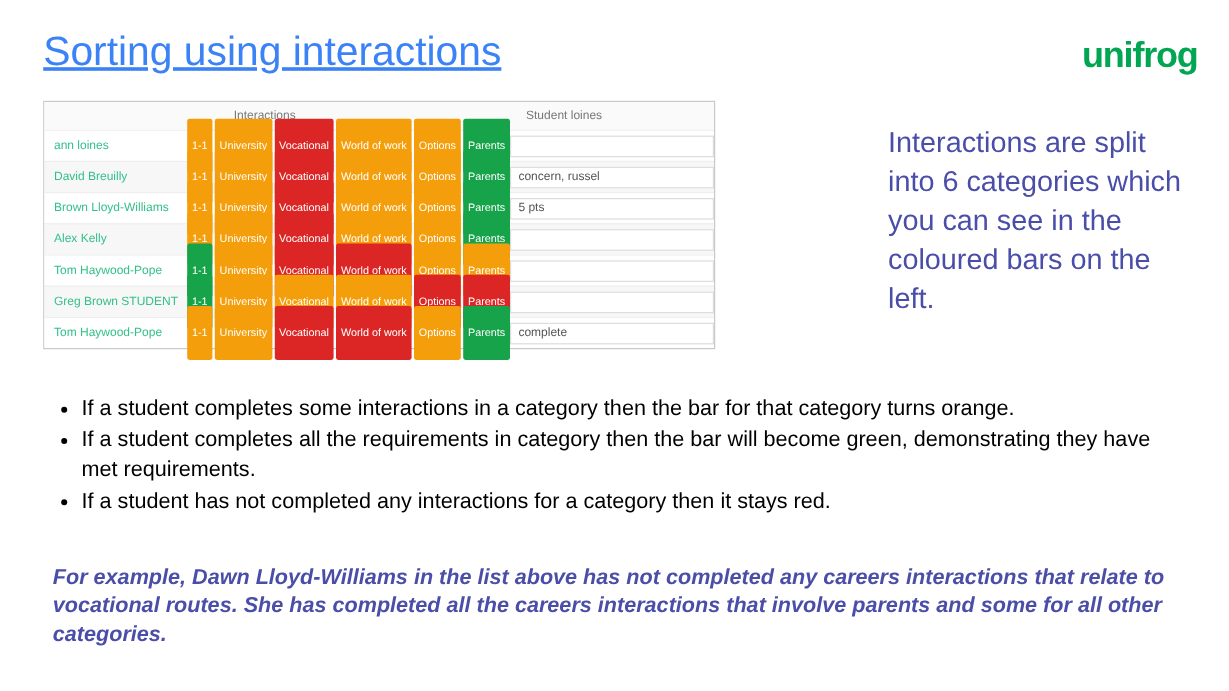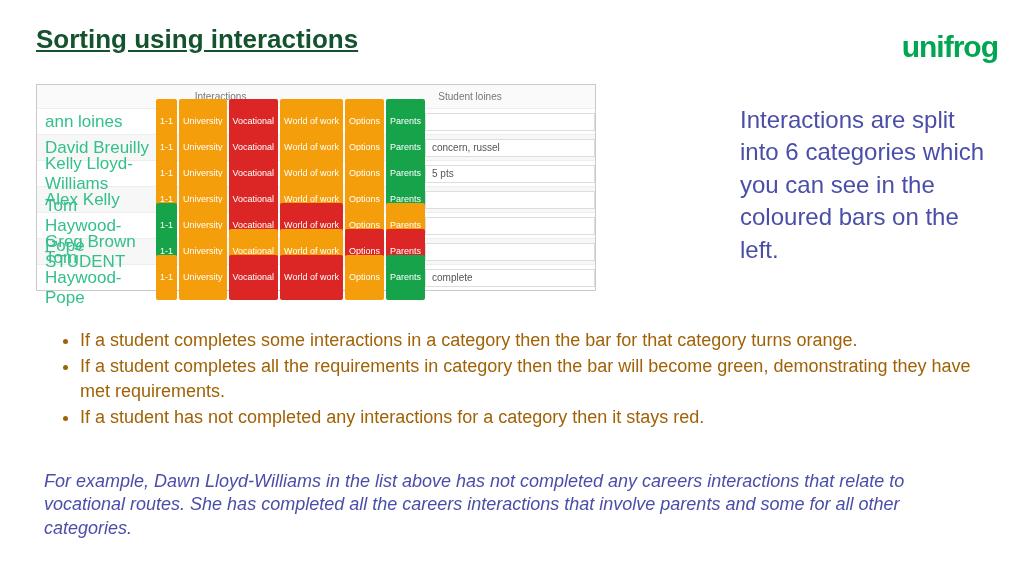--- a/index.html
+++ b/index.html
@@ -8,23 +8,23 @@
     height: 576px;
     font-family: "Segoe UI", Arial, sans-serif;
     background: #fff;
     position: relative;
     overflow: hidden;
   }
   .title {
     position: absolute;
     top: 24px;
     left: 36px;
-    font-size: 26px;
-    font-weight: 700;
-    color: #14532d;
+    font-size: 34px;
+    font-weight: 400;
+    color: #3b82f6;
     text-decoration: underline;
   }
   .logo {
     position: absolute;
     top: 30px;
     right: 26px;
     font-size: 30px;
     font-weight: 700;
     color: #00a651;
     letter-spacing: -1px;
@@ -53,21 +53,21 @@
     align-items: center;
     height: 26px;
     border-top: 1px solid #eee;
   }
   .row:nth-child(even) { background: #f7f7f7; }
   .row:nth-child(odd) { background: #fff; }
   .col-name {
     width: 180px;
     padding-left: 8px;
     color: #34c08a;
-    font-size: 17px;
+    font-size: 10px;
   }
   .col-inter {
     width: 280px;
     display: flex;
     gap: 2px;
     align-items: center;
   }
   .tag {
     display: inline-block;
     color: #fff;
@@ -98,39 +98,39 @@
     left: 740px;
     width: 260px;
     color: #4a4ea8;
     font-size: 24px;
     line-height: 1.35;
     font-weight: 500;
   }
   .bullets {
     position: absolute;
     top: 328px;
-    left: 56px;
+    left: 44px;
     width: 920px;
-    color: #a16207;
+    color: #000000;
     font-size: 18px;
     line-height: 1.35;
     font-weight: 500;
   }
   .bullets ul { list-style: disc; padding-left: 24px; }
   .bullets li { margin-bottom: 2px; }
   .example {
     position: absolute;
     top: 470px;
     left: 44px;
     width: 940px;
     color: #4a4ea8;
     font-size: 18px;
     font-style: italic;
     line-height: 1.3;
-    font-weight: 400;
+    font-weight: 700;
   }
 </style>
 </head>
 <body>
 
 <div class="title">Sorting using interactions</div>
 <div class="logo">unifrog</div>
 
 <div class="table-box">
   <div class="header-row">
@@ -157,21 +157,21 @@
           <span class="tag c-orange">1-1</span>
           <span class="tag c-orange">University</span>
           <span class="tag c-red">Vocational</span>
           <span class="tag c-orange">World of work</span>
           <span class="tag c-orange">Options</span>
           <span class="tag c-green">Parents</span>
         </div>
         <div class="col-label"><input class="label-field" value="concern, russel" style=""></div>
       </div>
       <div class="row">
-        <div class="col-name">Kelly Lloyd-Williams</div>
+        <div class="col-name">Brown Lloyd-Williams</div>
         <div class="col-inter">
           <span class="tag c-orange">1-1</span>
           <span class="tag c-orange">University</span>
           <span class="tag c-red">Vocational</span>
           <span class="tag c-orange">World of work</span>
           <span class="tag c-orange">Options</span>
           <span class="tag c-green">Parents</span>
         </div>
         <div class="col-label"><input class="label-field" value="5 pts" style=""></div>
       </div>

